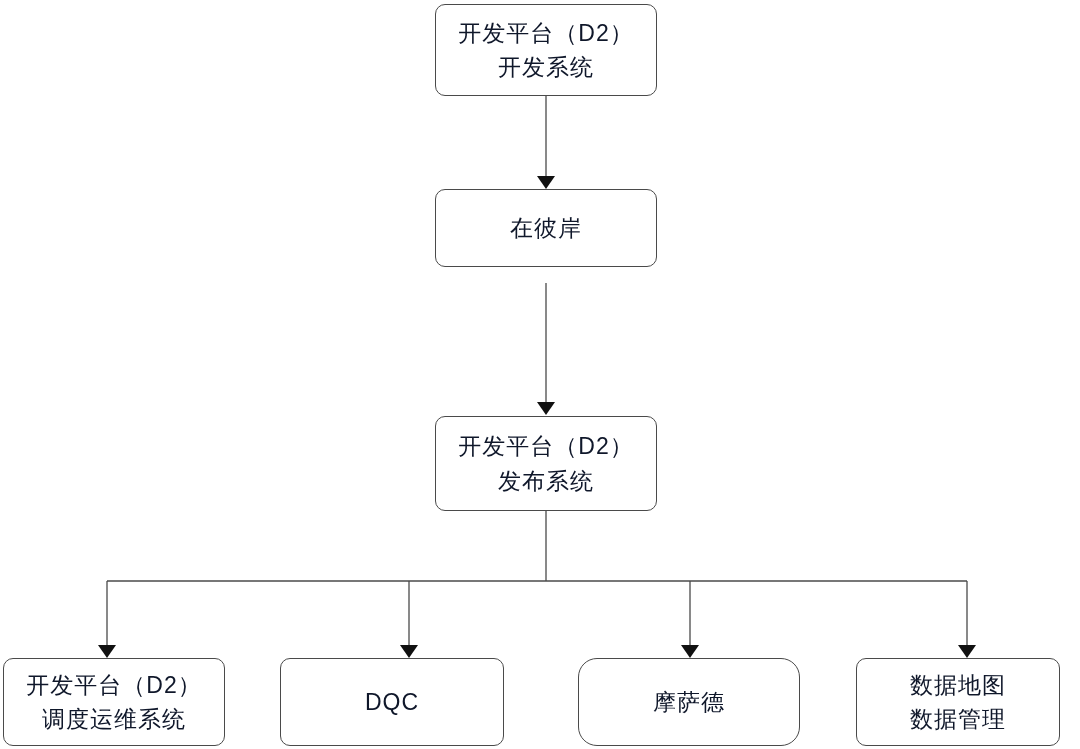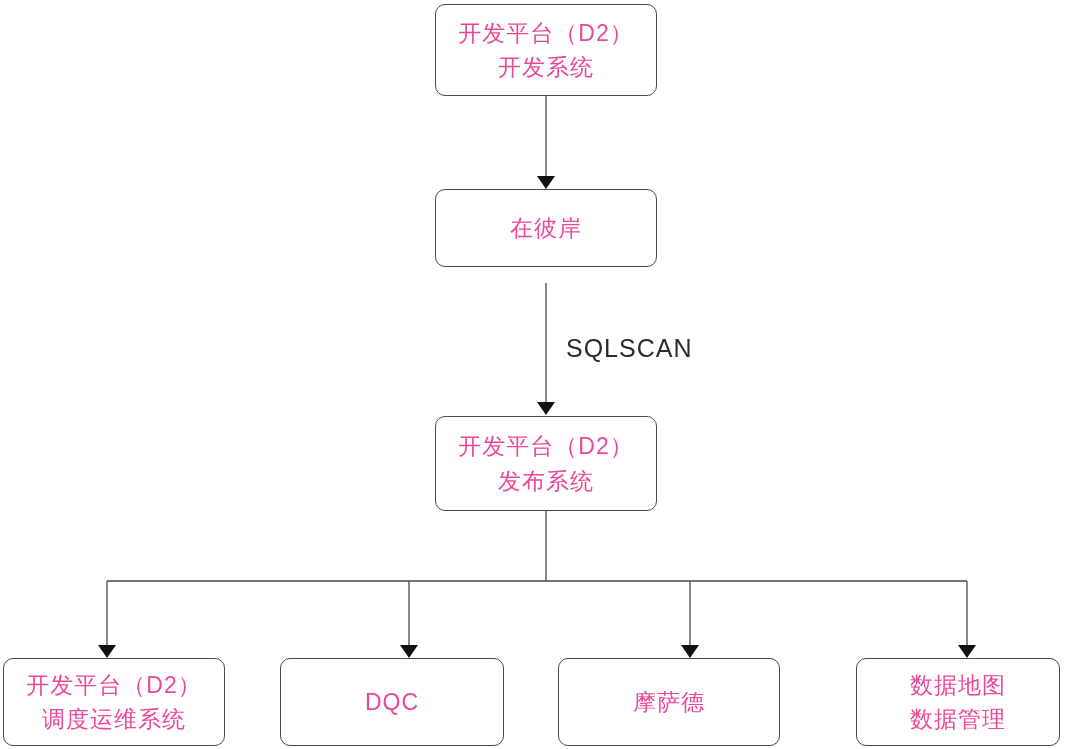--- a/index.html
+++ b/index.html
@@ -18,34 +18,34 @@
   .node {
     position: absolute;
     box-sizing: border-box;
     border: 1px solid #4a4a4a;
     border-radius: 10px;
     background: #ffffff;
     display: flex;
     align-items: center;
     justify-content: center;
     text-align: center;
-    color: #ec4899;
+    color: #0f172a;
     font-size: 23px;
     line-height: 1.5;
     white-space: pre-line;
     letter-spacing: 1px;
   }
   
   .node-a  { left: 435px; top: 4px;   width: 222px; height: 92px; }
   .node-b  { left: 435px; top: 189px; width: 222px; height: 78px; }
   .node-c  { left: 435px; top: 416px; width: 222px; height: 95px; }
   
   .node-d1 { left: 3px;   top: 658px; width: 222px; height: 88px; }
   .node-d2 { left: 280px; top: 658px; width: 224px; height: 88px; }
-  .node-d3 { left: 558px; top: 658px; width: 222px; height: 88px; }
+  .node-d3 { left: 578px; top: 658px; width: 222px; height: 88px; border-radius: 19px; }
   .node-d4 { left: 856px; top: 658px; width: 204px; height: 88px; }
 
   .edges {
     position: absolute;
     left: 0;
     top: 0;
     width: 1080px;
     height: 749px;
     pointer-events: none;
   }
@@ -96,21 +96,20 @@
       <polygon class="arrowhead" points="400,645 418,645 409,658"></polygon>
 
       <line class="edge-line" x1="690" y1="581" x2="690" y2="646"></line>
       <polygon class="arrowhead" points="681,645 699,645 690,658"></polygon>
 
       <line class="edge-line" x1="967" y1="581" x2="967" y2="646"></line>
       <polygon class="arrowhead" points="958,645 976,645 967,658"></polygon>
     </g>
   </svg>
 
-  <div class="edge-label">SQLSCAN</div>
 
   <div class="node node-a">开发平台（D2）
 开发系统</div>
 
   <div class="node node-b">在彼岸</div>
 
   <div class="node node-c">开发平台（D2）
 发布系统</div>
 
   <div class="node node-d1">开发平台（D2）

